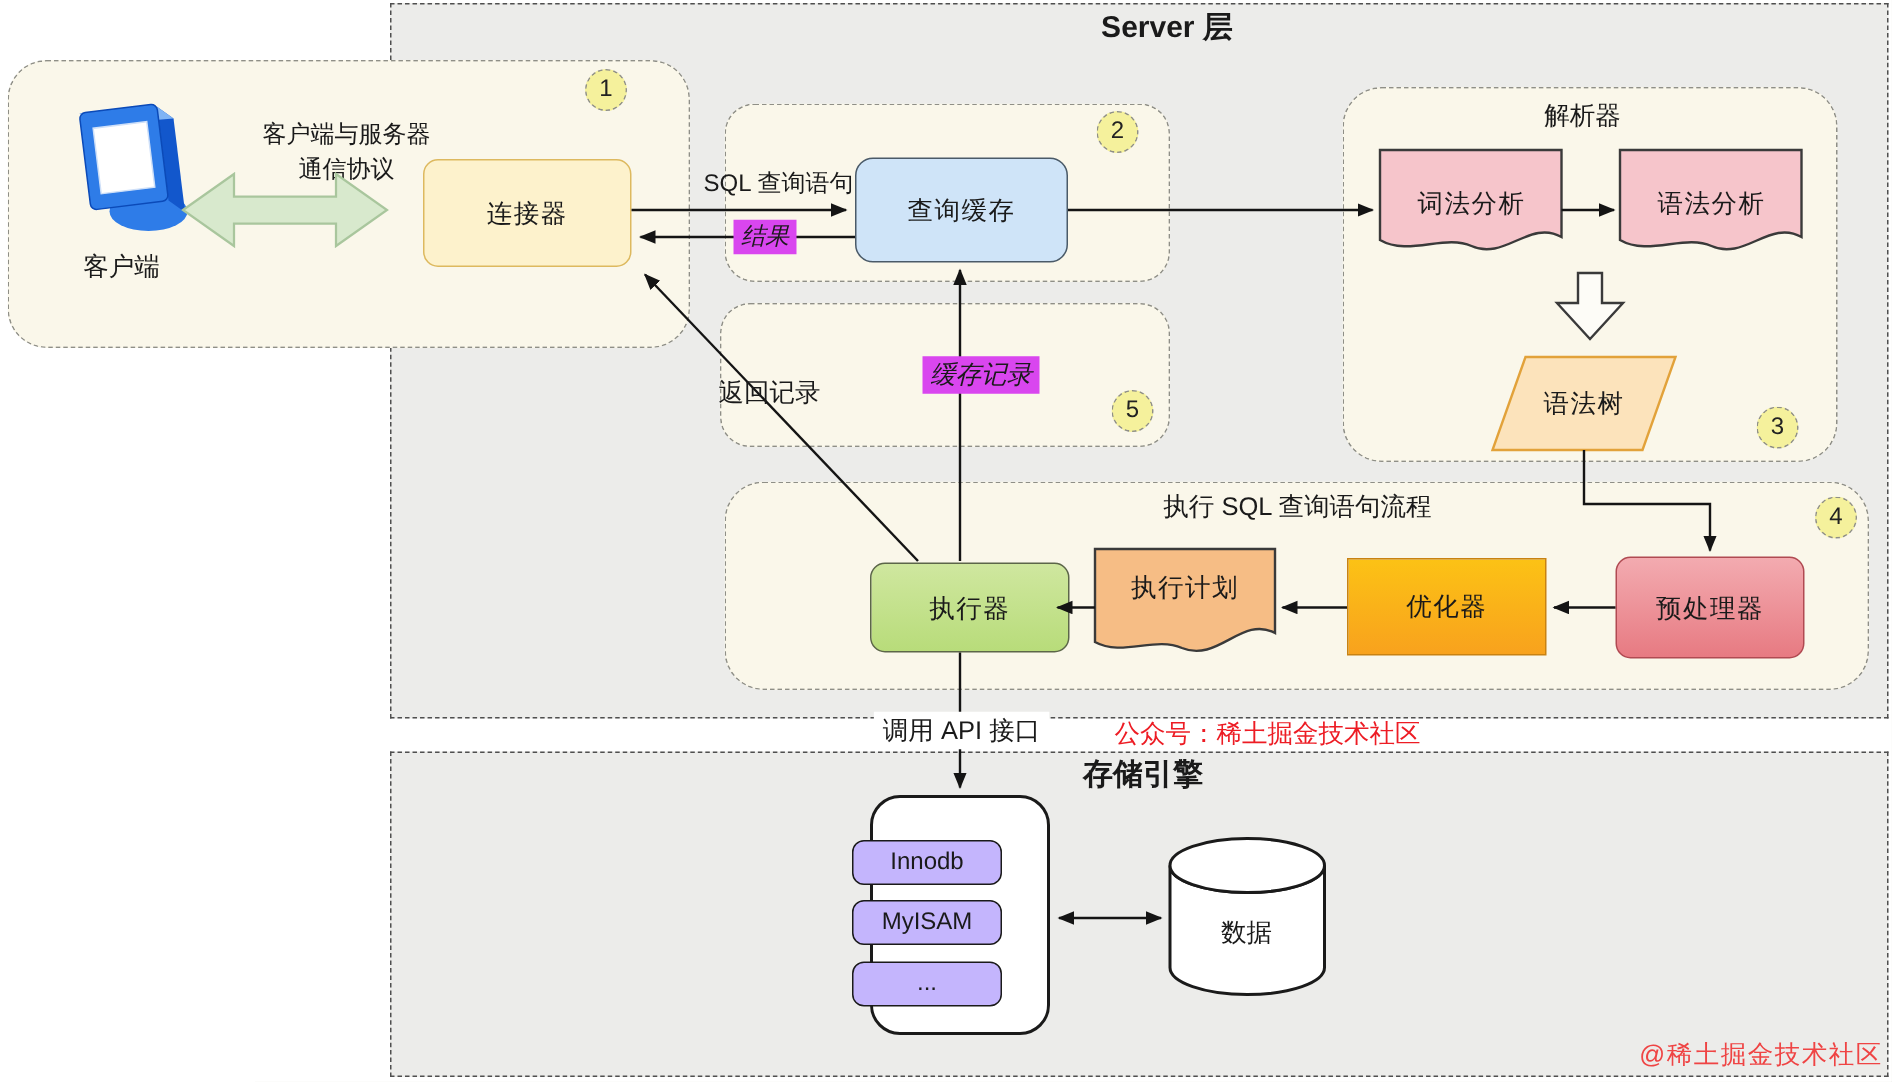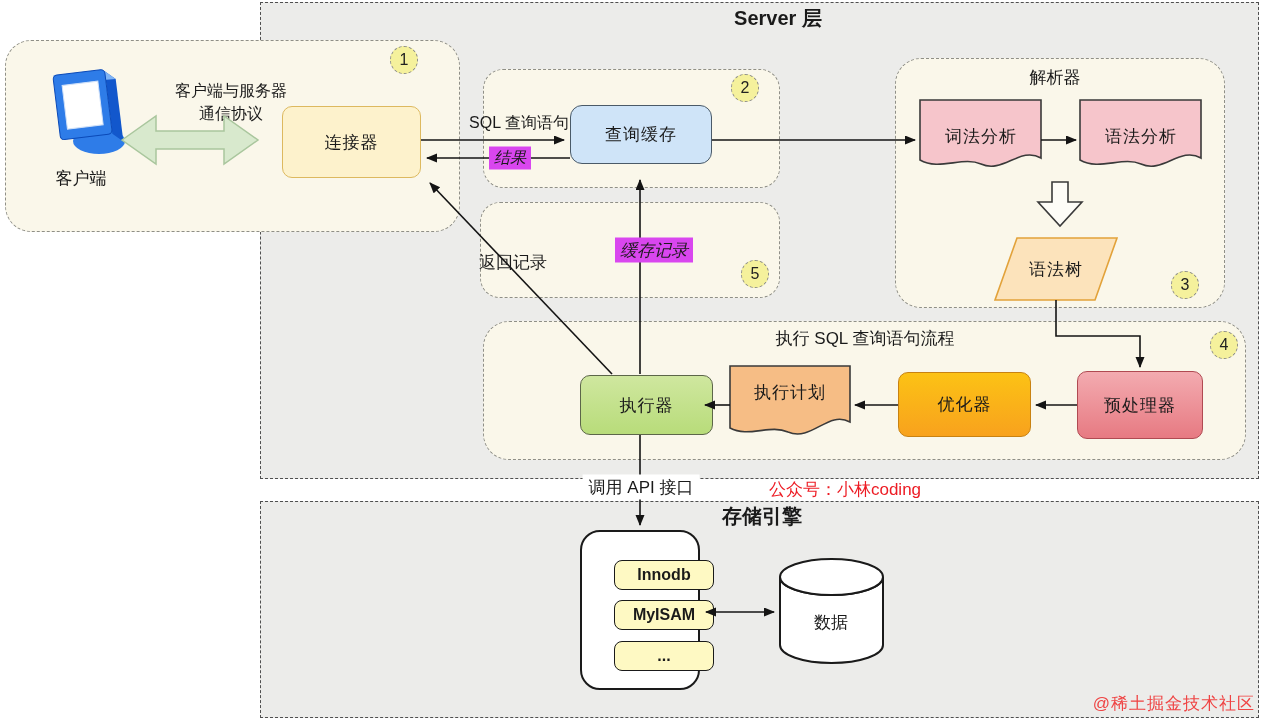--- a/index.html
+++ b/index.html
@@ -27,35 +27,35 @@
   }
   .title { font-weight:bold; font-size:20px; z-index:2; }
   .badge {
     position:absolute; width:28px; height:28px; border-radius:50%;
     background:#f5f19c; border:1.5px dashed #8f8f87; box-sizing:border-box;
     display:flex; align-items:center; justify-content:center;
     font-size:16px; color:#222; z-index:6;
   }
   .connector { left:282px; top:106px; width:139px; height:72px;
     background:#fdf2cc; border:1.5px solid #ddb95f; border-radius:10px; }
-  .query-cache { left:570px; top:105px; width:142px; height:59px;
+  .query-cache { left:570px; top:105px; width:142px; height:70px;
     background:#cfe4f8; border:1.6px solid #4a5a68; border-radius:12px; }
   .executor { left:580px; top:375px; width:133px; height:60px;
     background:linear-gradient(#cfe79f,#b8dc7a); border:1.6px solid #5c6649; border-radius:10px; }
   .optimizer { left:898px; top:372px; width:133px; height:65px;
-    background:linear-gradient(#fcc215,#f8a21d); border:1.5px solid #c88212; border-radius:10px; }
+    background:linear-gradient(#fcc215,#f8a21d); border:1.5px solid #c88212; border-radius:0; }
   .preprocessor { left:1077px; top:371px; width:126px; height:68px;
     background:linear-gradient(#f3abb0,#e77a82); border:1.5px solid #b04a52; border-radius:10px; }
   .storage-box { left:580px; top:530px; width:120px; height:160px;
     background:#ffffff; border:2px solid #1a1a1a; border-radius:20px; }
   .pill {
-    position:absolute; left:614px; width:100px; height:30px;
-    background:#fef9c3; border:1.8px solid #1a1a1a; border-radius:8px;
+    position:absolute; left:568px; width:100px; height:30px;
+    background:#c4b5fd; border:1.8px solid #1a1a1a; border-radius:8px;
     display:flex; align-items:center; justify-content:center;
-    font-size:16px; z-index:4; box-sizing:border-box;font-weight:bold;
+    font-size:16px; z-index:4; box-sizing:border-box;
   }
   .masked { background:#d946ef; padding:1px 5px;font-style:italic; }
   .red { color:#ed1c24; font-size:17px; }
   .watermark { color:#ef4444; font-size:17px; letter-spacing:1px; }
   .section-title { font-size:17px; z-index:2; }
   .protocol { text-align:center; line-height:1.45; font-size:16px; z-index:2; }
 </style>
 </head>
 <body>
 
@@ -153,21 +153,21 @@
 
   <div class="lbl" style="left:519px; top:123px;">SQL 查询语句</div>
   <div class="lbl masked" style="left:510px; top:158px;">结果</div>
   <div class="lbl" style="left:981px; top:136px; font-size:17px; letter-spacing:1px;">词法分析</div>
   <div class="lbl" style="left:1141px; top:136px; font-size:17px; letter-spacing:1px;">语法分析</div>
   <div class="lbl" style="left:1056px; top:269px; font-size:17px; letter-spacing:1px;">语法树</div>
   <div class="lbl masked" style="left:654px; top:250px; font-size:17px;">缓存记录</div>
   <div class="lbl" style="left:513px; top:262px; font-size:17px;">返回记录</div>
   <div class="lbl" style="left:790px; top:392px; font-size:17px; letter-spacing:1px;">执行计划</div>
   <div class="lbl" style="left:641px; top:487px; background:#ffffff; padding:1px 6px; font-size:17px;">调用 API 接口</div>
-  <div class="lbl red" style="left:845px; top:489px;">公众号：小林coding</div>
+  <div class="lbl red" style="left:845px; top:489px;">公众号：稀土掘金技术社区</div>
   <div class="lbl" style="left:831px; top:622px; font-size:17px;">数据</div>
   <div class="lbl watermark" style="left:1174px; top:703px;">@稀土掘金技术社区</div>
 
   <div class="badge" style="left:390px; top:46px;">1</div>
   <div class="badge" style="left:731px; top:74px;">2</div>
   <div class="badge" style="left:1171px; top:271px;">3</div>
   <div class="badge" style="left:1210px; top:331px;">4</div>
   <div class="badge" style="left:741px; top:260px;">5</div>
 
 </div>

